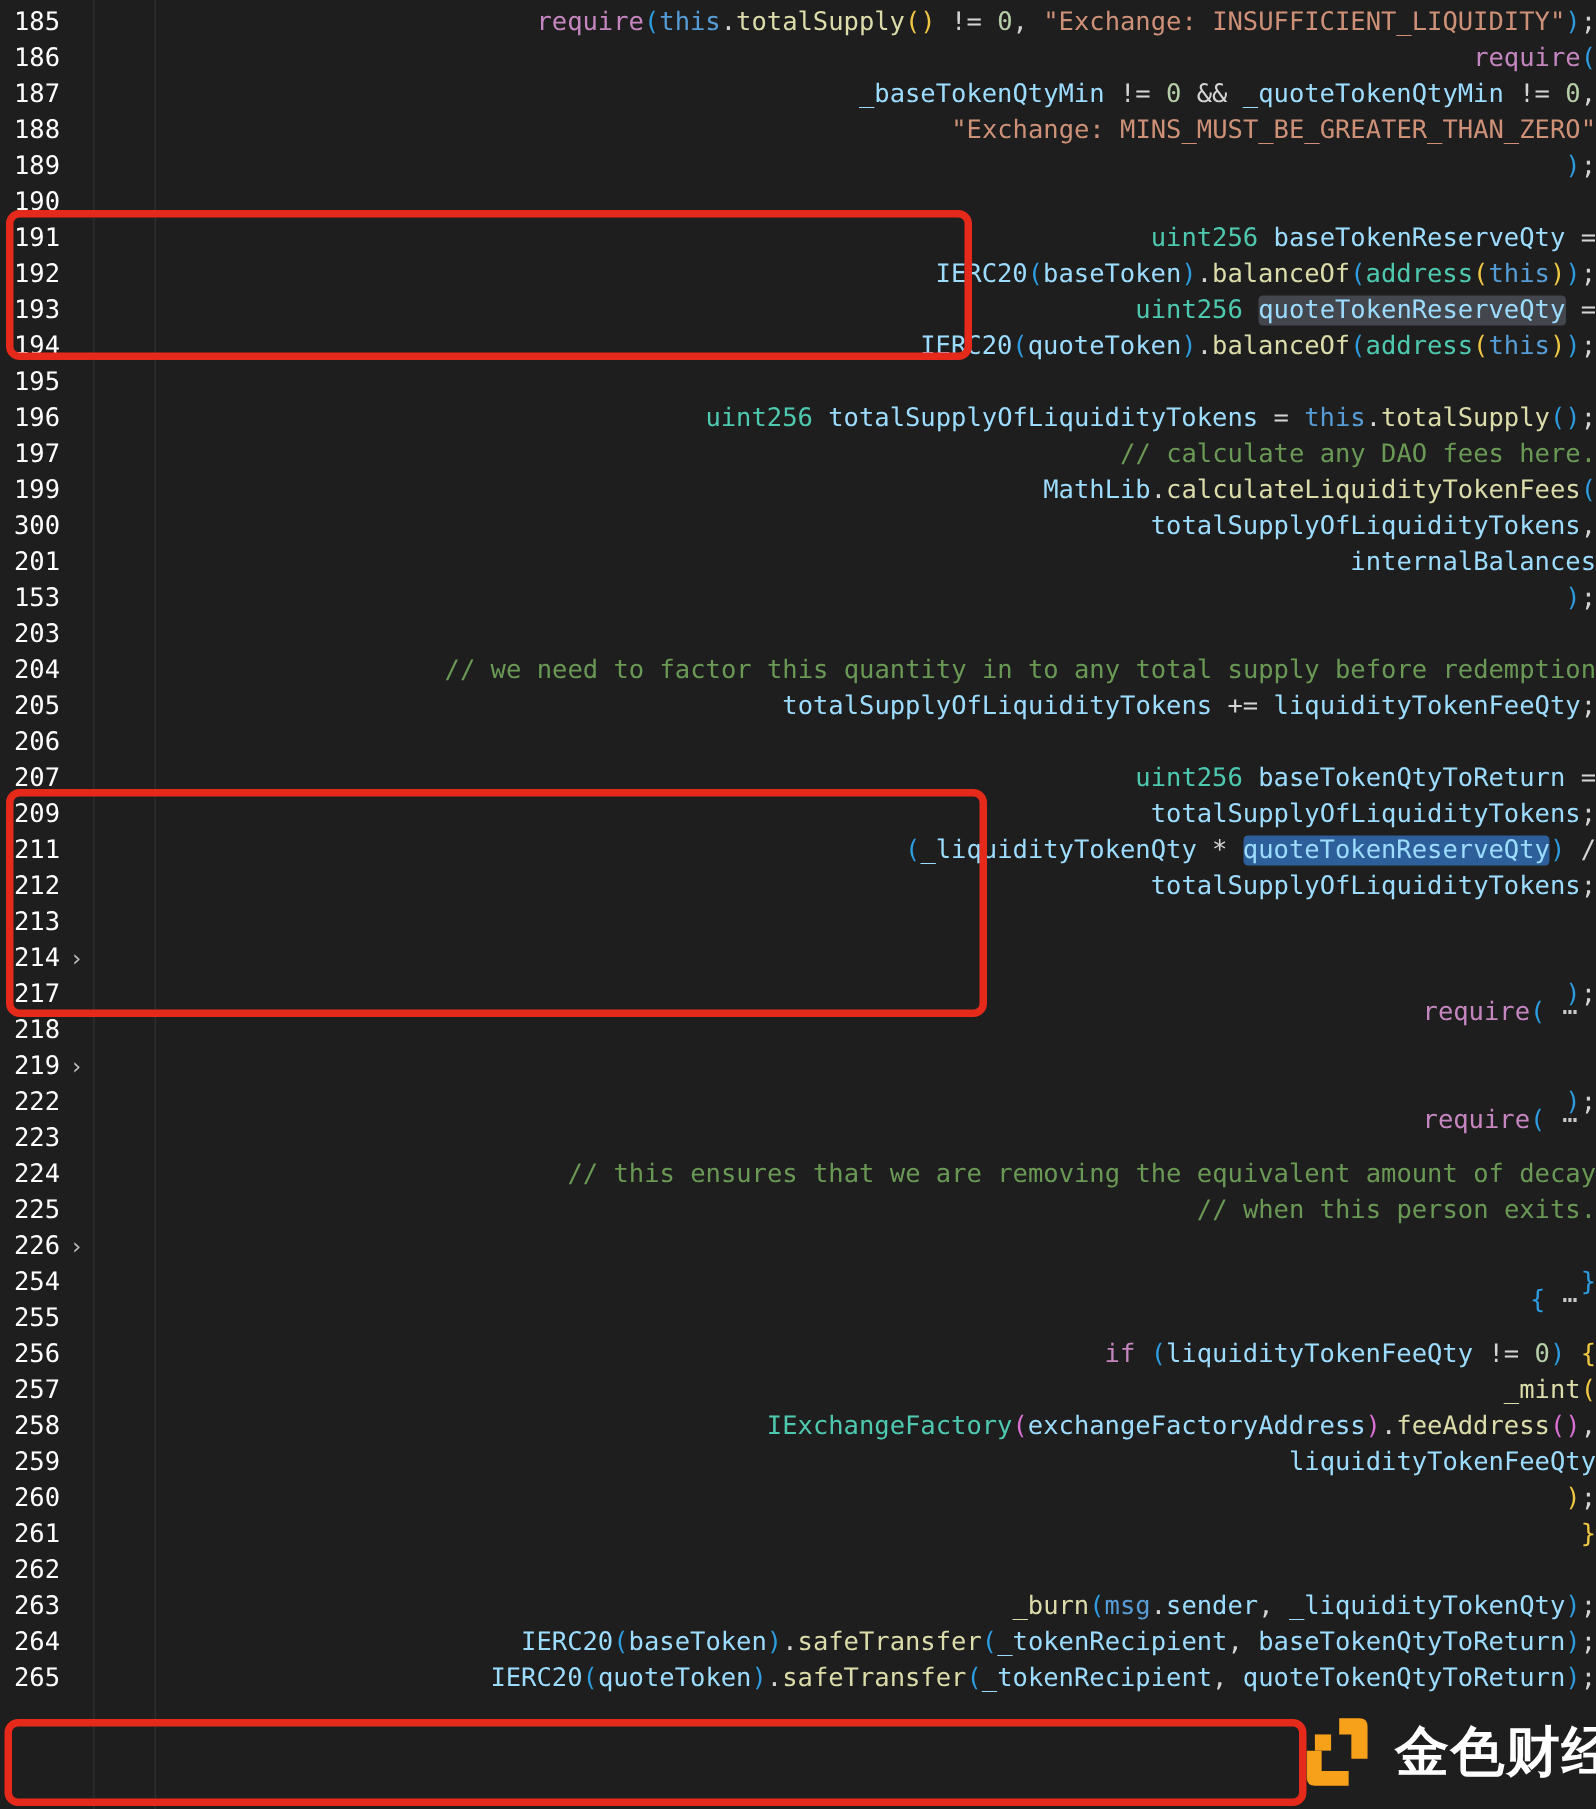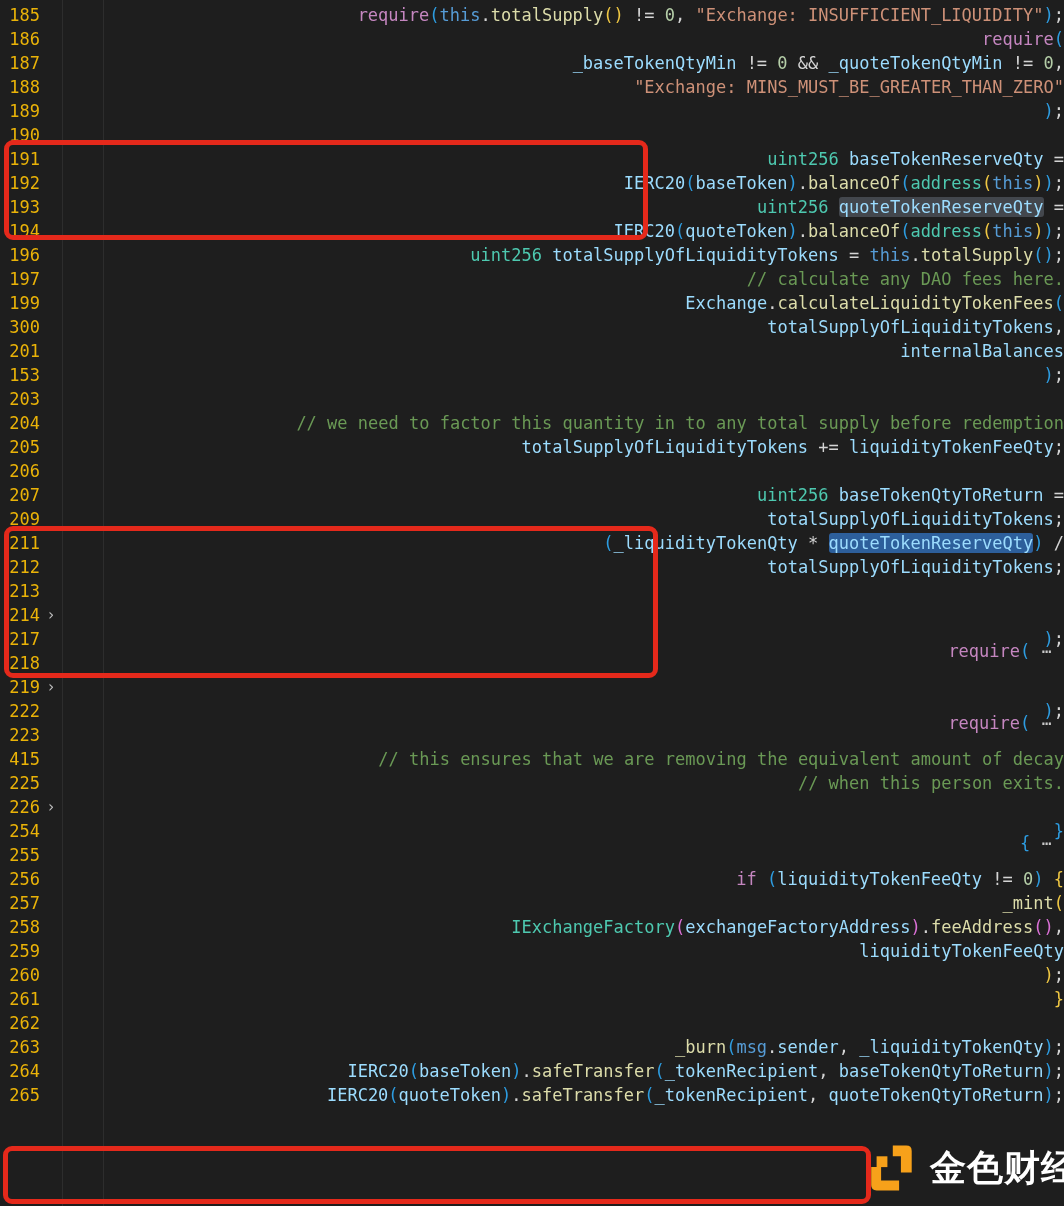--- a/index.html
+++ b/index.html
@@ -3,21 +3,21 @@
 <meta charset="utf-8">
 <style>
   html,body{margin:0;padding:0;background:#1e1e1e;}
   body{width:1064px;height:1206px;overflow:hidden;position:relative;
        font-family:"DejaVu Sans Mono","Liberation Mono",monospace;}
   #editor{position:absolute;inset:0;padding-top:3px;z-index:1;}
   .guide{position:absolute;top:0;bottom:0;width:1px;background:rgba(255,255,255,0.07);z-index:0;}
   #guide-1{left:62px;}
   #guide-2{left:103px;}
   .row{display:flex;height:24px;line-height:24px;font-size:17px;position:relative;}
-  .ln{width:40px;flex:none;text-align:right;color:#eab308;user-select:none;}
+  .ln{width:40px;flex:none;text-align:right;color:#ffffff;user-select:none;}
   .chev{width:22px;flex:none;text-align:center;color:#c0c0c0;font-size:15px;}
   .code{white-space:pre;flex:1;color:#d4d4d4;text-align:right;}
   .row.folded .code{background:rgba(44,98,146,0.28);margin-top:36px;}
   
   .kw{color:#C586C0}.ty{color:#4EC9B0}.fn{color:#DCDCAA}.vr{color:#9CDCFE}
   .nm{color:#B5CEA8}.st{color:#CE9178}.cm{color:#6A9955}.pl{color:#D4D4D4}
   .th{color:#569CD6}.pb{color:#2d9ce0}.pg{color:#EFC743}.pp{color:#DA70D6}
   .el{color:#c9c9c9;letter-spacing:1px}
   .hlw{background:#43474d;border-radius:3px;}
   .hls{background:#2d5f9b;border-radius:3px;}
@@ -85,33 +85,38 @@
       <span class="ln">193</span>
       <span class="chev"></span>
       <span class="code">        <span class="ty">uint256</span><span class="pl"> </span><span class="vr hlw">quoteTokenReserveQty</span><span class="pl"> =</span></span>
     </div>
     <div class="row">
       <span class="ln">194</span>
       <span class="chev"></span>
       <span class="code">            <span class="vr">IERC20</span><span class="pb">(</span><span class="vr">quoteToken</span><span class="pb">)</span><span class="pl">.</span><span class="fn">balanceOf</span><span class="pb">(</span><span class="ty">address</span><span class="pg">(</span><span class="th">this</span><span class="pg">)</span><span class="pb">)</span><span class="pl">;</span></span>
     </div>
     <div class="row">
+      <span class="ln">195</span>
+      <span class="chev"></span>
+      <span class="code"></span>
+    </div>
+    <div class="row">
       <span class="ln">196</span>
       <span class="chev"></span>
       <span class="code">        <span class="ty">uint256</span><span class="pl"> </span><span class="vr">totalSupplyOfLiquidityTokens</span><span class="pl"> = </span><span class="th">this</span><span class="pl">.</span><span class="fn">totalSupply</span><span class="pb">()</span><span class="pl">;</span></span>
     </div>
     <div class="row">
       <span class="ln">197</span>
       <span class="chev"></span>
       <span class="code">        <span class="cm">// calculate any DAO fees here.</span></span>
     </div>
     <div class="row">
       <span class="ln">199</span>
       <span class="chev"></span>
-      <span class="code">            <span class="vr">Exchange</span><span class="pl">.</span><span class="fn">calculateLiquidityTokenFees</span><span class="pb">(</span></span>
+      <span class="code">            <span class="vr">MathLib</span><span class="pl">.</span><span class="fn">calculateLiquidityTokenFees</span><span class="pb">(</span></span>
     </div>
     <div class="row">
       <span class="ln">300</span>
       <span class="chev"></span>
       <span class="code">                <span class="vr">totalSupplyOfLiquidityTokens</span><span class="pl">,</span></span>
     </div>
     <div class="row">
       <span class="ln">201</span>
       <span class="chev"></span>
       <span class="code">                <span class="vr">internalBalances</span></span>
@@ -190,21 +195,21 @@
       <span class="ln">222</span>
       <span class="chev"></span>
       <span class="code">        <span class="pb">)</span><span class="pl">;</span></span>
     </div>
     <div class="row">
       <span class="ln">223</span>
       <span class="chev"></span>
       <span class="code"></span>
     </div>
     <div class="row">
-      <span class="ln">415</span>
+      <span class="ln">224</span>
       <span class="chev"></span>
       <span class="code">        <span class="cm">// this ensures that we are removing the equivalent amount of decay</span></span>
     </div>
     <div class="row">
       <span class="ln">225</span>
       <span class="chev"></span>
       <span class="code">        <span class="cm">// when this person exits.</span></span>
     </div>
     <div class="row folded">
       <span class="ln">226</span>

